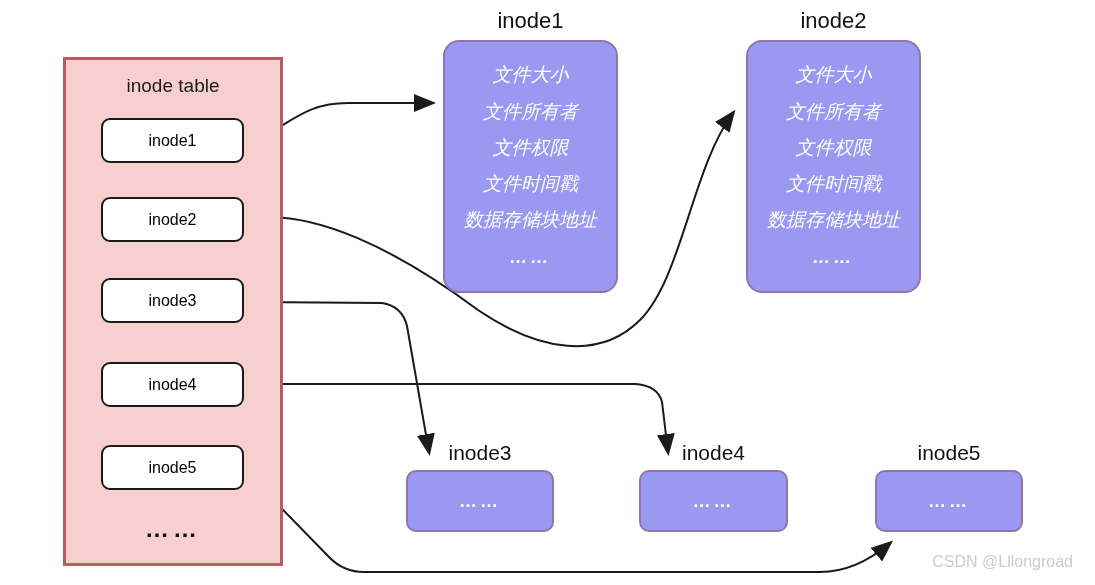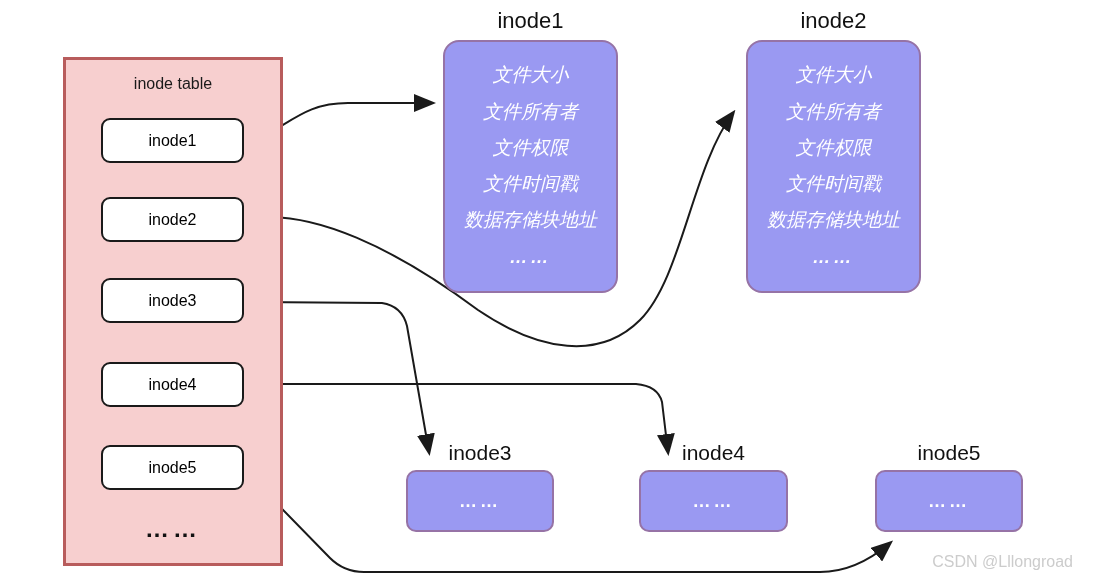--- a/index.html
+++ b/index.html
@@ -6,21 +6,21 @@
   .canvas {
     position:relative; width:1095px; height:585px; background:#ffffff;
     font-family:"Liberation Sans", sans-serif; overflow:hidden;
   }
   .inode-table {
     position:absolute; left:63px; top:57px; width:220px; height:509px;
     background:#f7cfcf; border:3px solid #b85c5c; box-sizing:border-box;
   }
   .table-title {
     position:absolute; top:15px; left:0; width:100%; text-align:center;
-    font-size:16px; color:#1a1a1a;
+    font-size:19px; color:#1a1a1a;
   }
   .entry {
     position:absolute; left:35px; width:143px; height:45px;
     background:#ffffff; border:2px solid #1a1a1a; border-radius:9px;
     box-sizing:border-box; display:flex; align-items:center; justify-content:center;
     font-size:16px; color:#000;
   }
   .table-dots {
     position:absolute; left:0; width:100%; top:455px; text-align:center;
     font-size:24px; font-weight:bold; letter-spacing:4px; color:#111;

